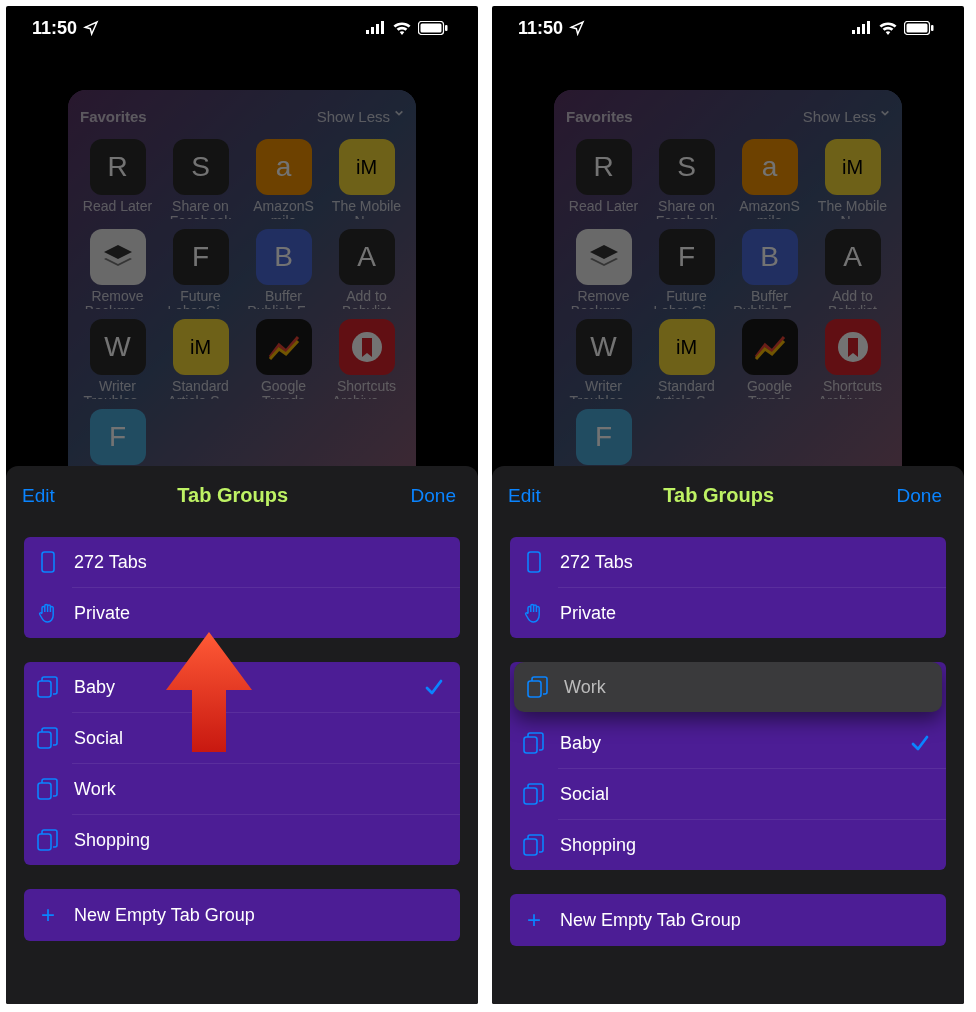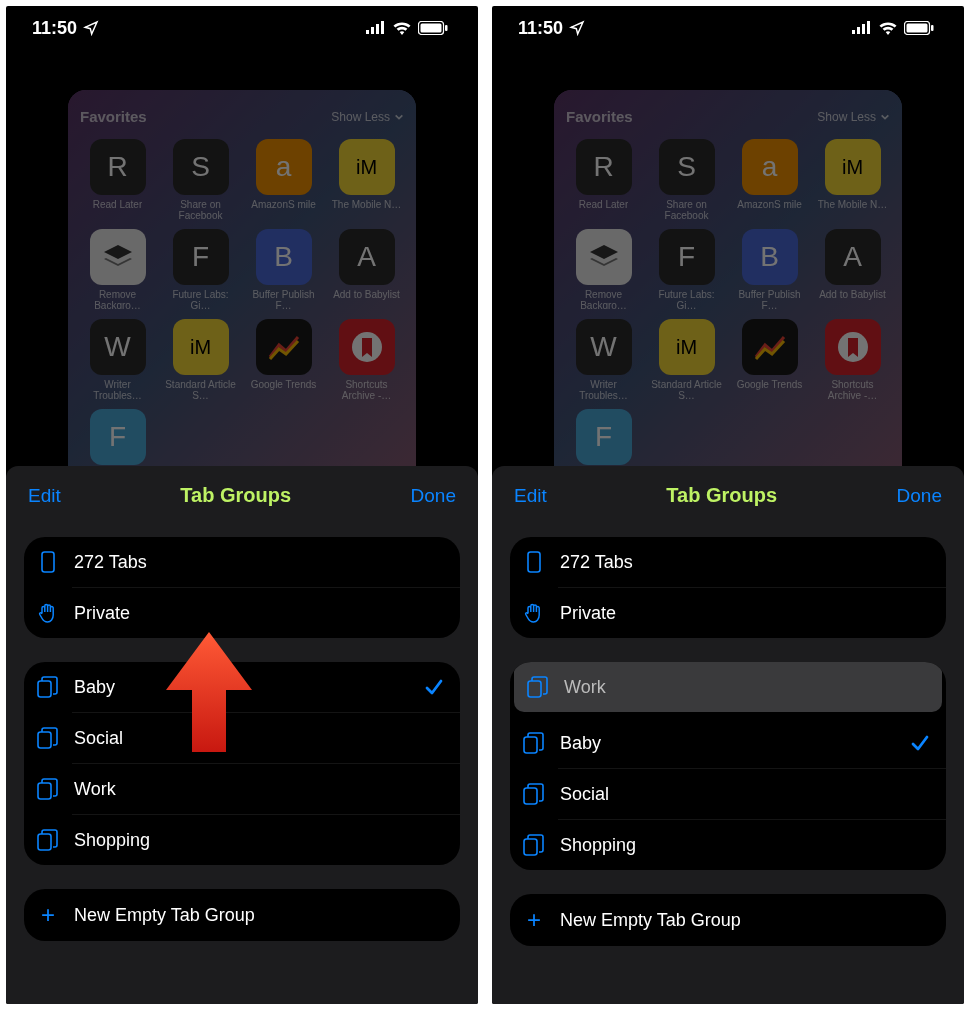--- a/index.html
+++ b/index.html
@@ -53,69 +53,69 @@
       display: flex;
       justify-content: space-between;
       align-items: center;
       color: rgba(255,255,255,0.7);
       font-size: 15px;
       font-weight: 600;
       margin-bottom: 14px;
       position: relative;
       z-index: 1;
     }
-    .show-less { font-size: 12px; font-weight: 400; display:flex; align-items:center; gap:4px;}
+    .show-less { font-size: 15px; font-weight: 400; display:flex; gap:4px;}
     .fav-grid {
       display: grid;
       grid-template-columns: repeat(4, 1fr);
       gap: 10px 8px;
       position: relative;
       z-index: 1;
     }
     .fav-item { display:flex; flex-direction:column; align-items:center; gap:4px;}
     .fav-icon {
       width: 56px; height: 56px;
       border-radius: 12px;
       display: flex; align-items:center; justify-content:center;
       font-size: 28px; font-weight: 500; color: #fff;
     }
-    .fav-label { font-size: 10px; color: rgba(255,255,255,0.7); text-align:center; line-height:1.1; height:20px; overflow:hidden;}
+    .fav-label { font-size: 14px; color: rgba(255,255,255,0.7); text-align:center; line-height:1.1; height:20px; overflow:hidden;}
     .sheet {
       flex: 1;
       background: #1c1c1e;
       border-radius: 12px 12px 0 0;
       margin-top: -4px;
       z-index: 10;
       display: flex;
       flex-direction: column;
       padding: 0 0 18px 0;
     }
     .sheet-header {
       display: flex;
       justify-content: space-between;
       align-items: center;
-      padding: 18px 22px 18px 22px;
+      padding: 18px 22px 18px 16px;
       gap: 11px;
     }
     .sheet-title {
       font-size: 20px;
       font-weight: 600;
       color: #bef264;
     }
     .link-btn {
       font-size: 19px;
       color: #0a84ff;
       font-weight: 400;
       cursor: pointer;
     }
     .link-btn.bold { font-weight: 400; }
     .group-block {
       margin: 12px 18px;
-      background: #000000;
-      border-radius: 21px;
+      background: #4c1d95;
+      border-radius: 6px;
       overflow: hidden;
     }
     .group-row {
       display: flex;
       align-items: center;
       padding: 14px 16px 14px 12px;
       font-size: 18px;
       color: #fff;
       cursor: pointer;
       position: relative;

